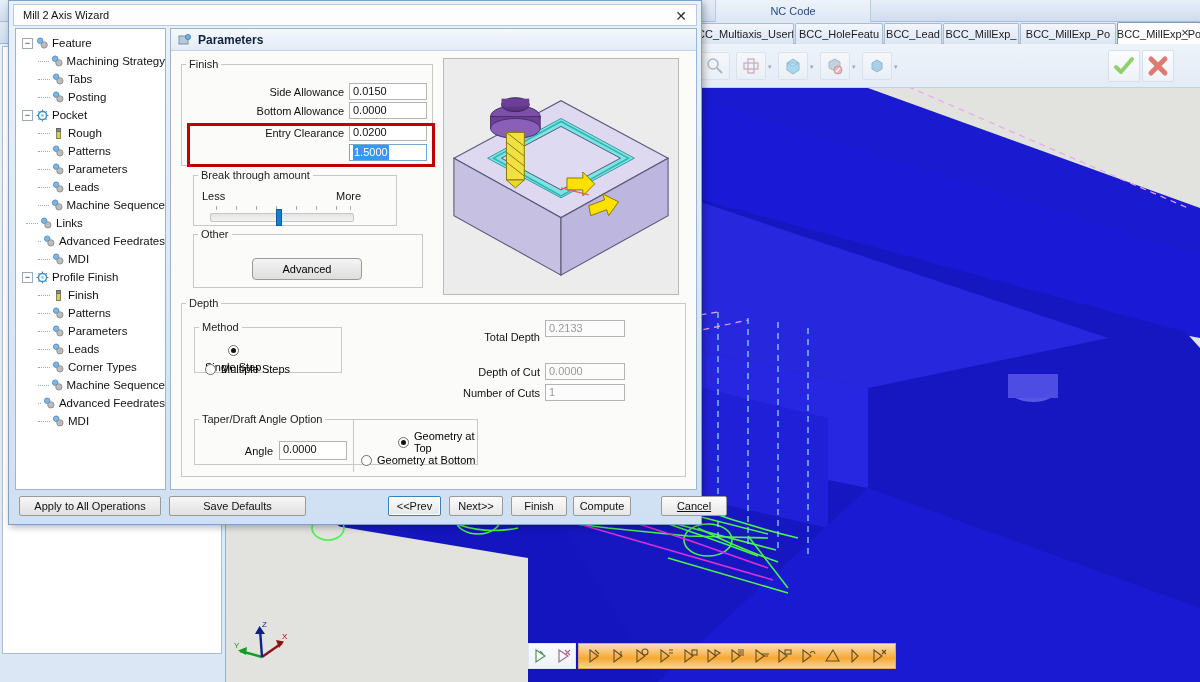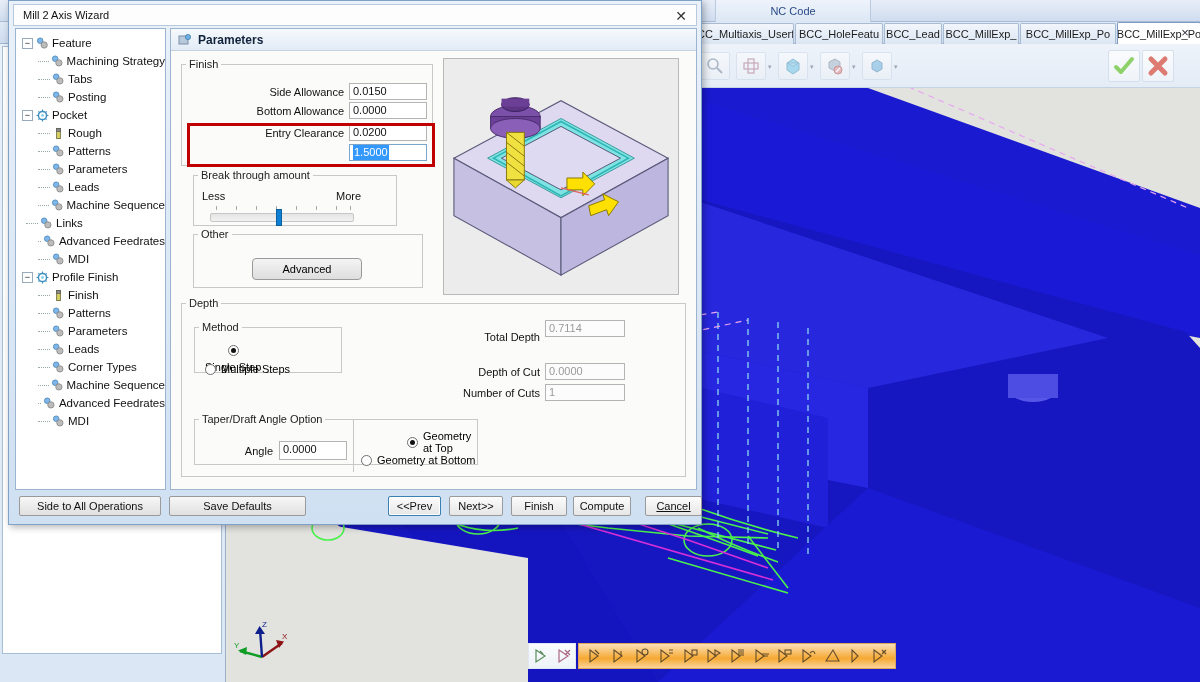--- a/index.html
+++ b/index.html
@@ -749,45 +749,45 @@
           <span class="radio on"></span>
           <span>Single Step</span>
         </div>
         <div class="radio-row" style="left:10px; top:30px;">
           <span class="radio"></span>
           <span>Multiple Steps</span>
         </div>
       </fieldset>
 
       <div class="lbl" style="left:260px; top:22px; width:98px;">Total Depth</div>
-      <div class="fld ro" style="left:363px; top:11px; width:80px;">0.7114</div>
+      <div class="fld ro" style="left:363px; top:11px; width:80px;">0.2133</div>
 
       <div class="lbl" style="left:260px; top:57px; width:98px;">Depth of Cut</div>
       <div class="fld ro" style="left:363px; top:54px; width:80px;">0.0000</div>
 
       <div class="lbl" style="left:250px; top:78px; width:108px;">Number of Cuts</div>
       <div class="fld ro" style="left:363px; top:75px; width:80px;">1</div>
 
       <fieldset class="grp" style="left:12px; top:104px; width:284px; height:52px;">
         <legend>Taper/Draft Angle Option</legend>
         <div class="lbl" style="left:36px; top:20px; width:42px;">Angle</div>
         <div class="fld" style="left:84px; top:16px; width:68px; height:19px;">0.0000</div>
         <div style="position:absolute; left:158px; top:-5px; width:126px; height:52px; border-left:1px solid #c8c8c8;"></div>
-        <div class="radio-row" style="left:166px; top:5px;padding-left:46px;">
+        <div class="radio-row" style="left:157px; top:5px;padding-left:46px;">
           <span class="radio on"></span>
           <span>Geometry at Top</span>
         </div>
         <div class="radio-row" style="left:166px; top:29px;">
           <span class="radio"></span>
           <span>Geometry at Bottom</span>
         </div>
       </fieldset>
     </fieldset>
   </div>
 
-  <div class="btn wide" style="left:10px; top:495px; width:142px;">Side to All Operations</div>
+  <div class="btn wide" style="left:10px; top:495px; width:142px;">Apply to All Operations</div>
   <div class="btn wide" style="left:160px; top:495px; width:137px;">Save Defaults</div>
   <div class="btn default" style="left:379px; top:495px; width:53px;">&lt;&lt;Prev</div>
   <div class="btn" style="left:440px; top:495px; width:54px;">Next&gt;&gt;</div>
   <div class="btn" style="left:502px; top:495px; width:56px;">Finish</div>
   <div class="btn" style="left:564px; top:495px; width:58px;">Compute</div>
-  <div class="btn" style="left:636px; top:495px; width:57px;text-decoration:underline;">Cancel</div>
+  <div class="btn" style="left:652px; top:495px; width:66px;text-decoration:underline;">Cancel</div>
 </div>
 
 </body></html>

